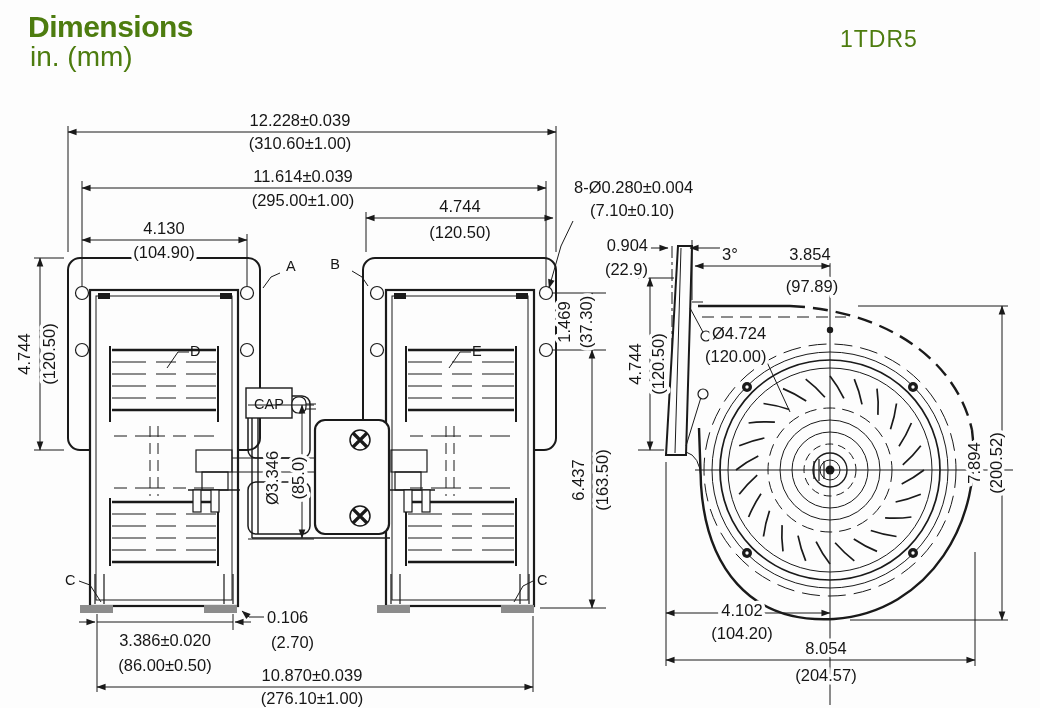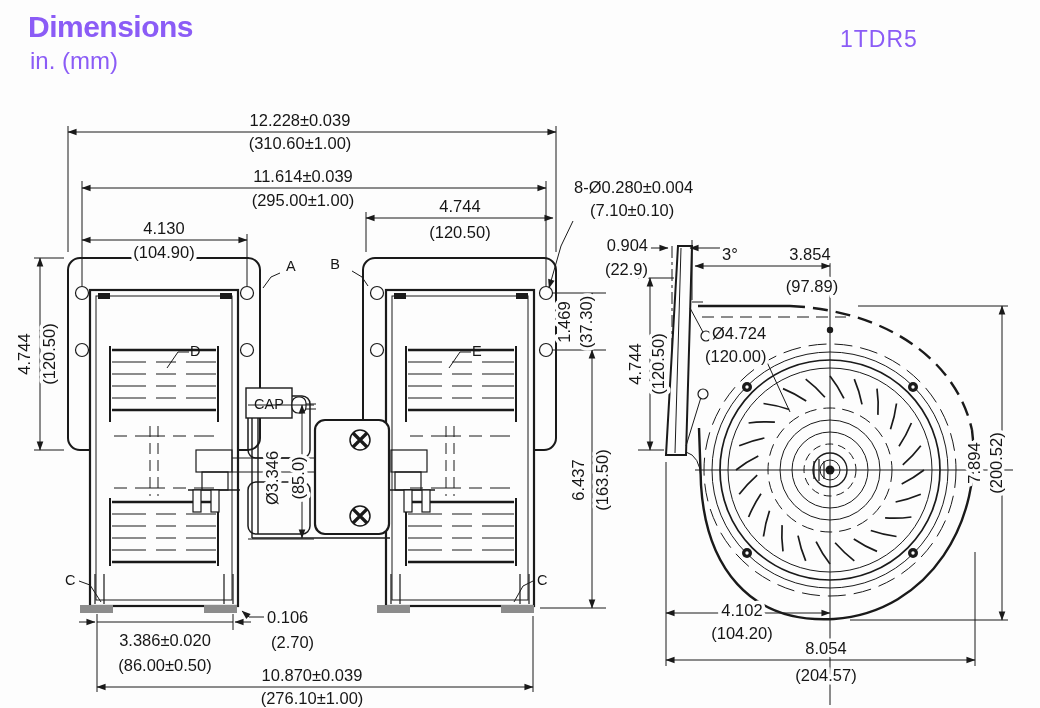--- a/index.html
+++ b/index.html
@@ -1,19 +1,19 @@
 <!DOCTYPE html>
 <html><head>
 <meta charset="utf-8">
 <style>
   html,body{margin:0;padding:0;background:#fdfdfd;}
   #page{position:relative;width:1040px;height:708px;background:#fdfdfd;overflow:hidden;
-        font-family:"Liberation Sans",sans-serif;color:#8b5cf6;}
+        font-family:"Liberation Sans",sans-serif;color:#4d7c0f;}
   .title{position:absolute;left:28px;top:10px;font-size:30px;font-weight:bold;letter-spacing:-0.5px;}
-  .units{position:absolute;left:30px;top:47px;font-size:24px;}
+  .units{position:absolute;left:30px;top:41px;font-size:28px;}
   .model{position:absolute;left:840px;top:26px;font-size:23px;font-weight:normal;letter-spacing:1px;}
   svg{position:absolute;left:0;top:0;}
   .ln{stroke:#1a1a1a;fill:none;}.w1{stroke-width:1}.w12{stroke-width:1.2}.w14{stroke-width:1.4}
   .w15{stroke-width:1.5}.w17{stroke-width:1.7}.w2{stroke-width:2}.w22{stroke-width:2.2}
   .w24{stroke-width:2.4}.w26{stroke-width:2.6}.w32{stroke-width:3.2}
   .fillbg{fill:#fdfdfd;}
   .dim{stroke:#1a1a1a;stroke-width:1;fill:none;}
   .cl{stroke-dasharray:12 4 3 4;}
   .slat{stroke-dasharray:34 10 20 10;}
   .middash{stroke-dasharray:13 8 30 8;}

